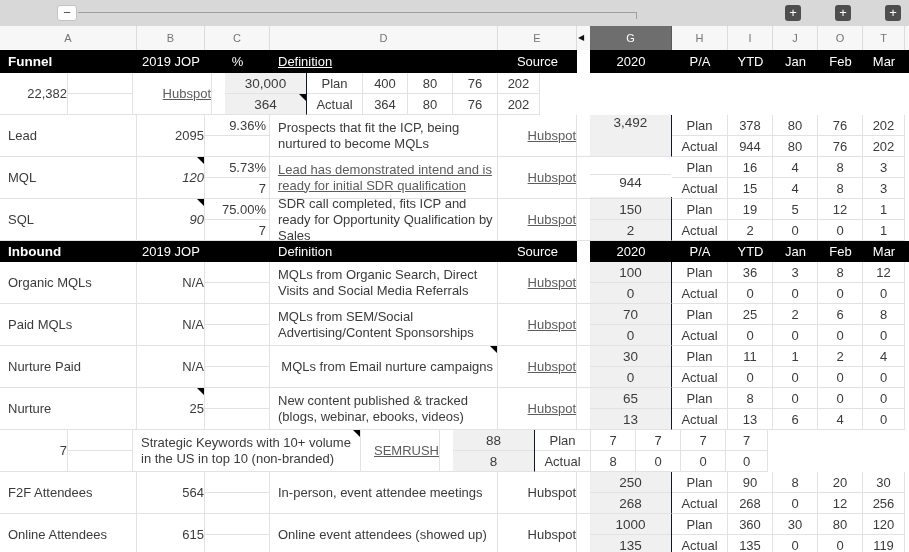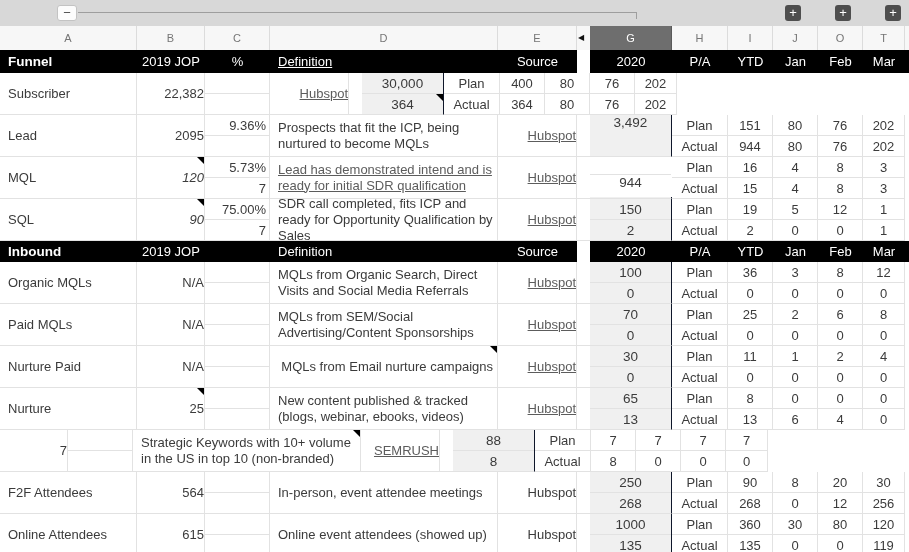--- a/index.html
+++ b/index.html
@@ -94,21 +94,20 @@
         <div class="bar-cell white" style="width: 13px;"></div>
         <div class="bar-cell" style="width: 82px;">2020</div>
         <div class="bar-cell" style="width: 56px;">P/A</div>
         <div class="bar-cell" style="width: 45px;">YTD</div>
         <div class="bar-cell" style="width: 45px;">Jan</div>
         <div class="bar-cell" style="width: 45px;">Feb</div>
         <div class="bar-cell" style="width: 42px;">Mar</div>
         <div class="bar-cell" style="width: 4px;"></div>
       </div>
       <div class="data-row">
-        <div class="cell lab" style="width: 137px;">Subscriber</div>
         <div class="cell center" style="width: 68px;">
           <span>22,382</span>
         </div>
         <div class="cell subcol" style="width: 65px;">
           <div class="subcell right"></div>
           <div class="subcell right"></div>
         </div>
         <div class="cell center" style="width: 79px;">
           <span class="link">Hubspot</span>
         </div>
@@ -157,21 +156,21 @@
         <div class="cell gap" style="width: 13px;"></div>
         <div class="cell subcol col-g gapcol" style="width: 82px; gap: 44px;">
           <div class="subcell">3,492</div>
           <div class="subcell">944</div>
         </div>
         <div class="cell subcol" style="width: 56px;">
           <div class="subcell">Plan</div>
           <div class="subcell">Actual</div>
         </div>
         <div class="cell subcol " style="width: 45px;">
-          <div class="subcell">151</div>
+          <div class="subcell">378</div>
           <div class="subcell">944</div>
         </div>
         <div class="cell subcol " style="width: 45px;">
           <div class="subcell">80</div>
           <div class="subcell">80</div>
         </div>
         <div class="cell subcol " style="width: 45px;">
           <div class="subcell">76</div>
           <div class="subcell">76</div>
         </div>

